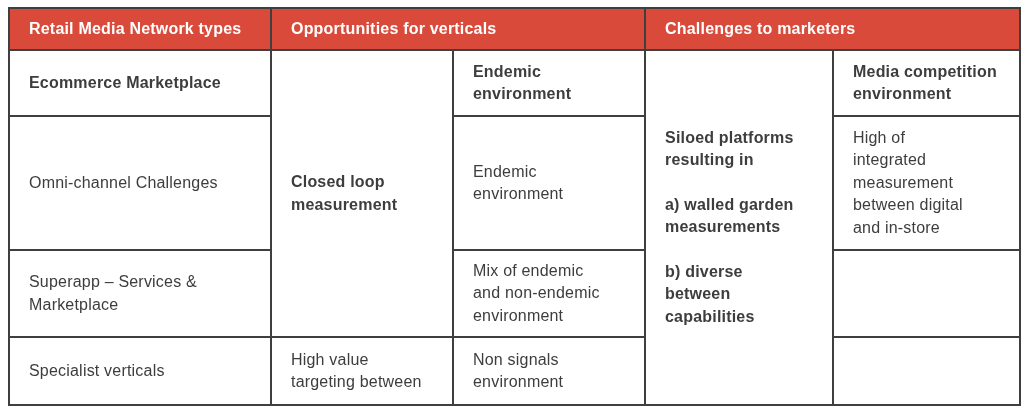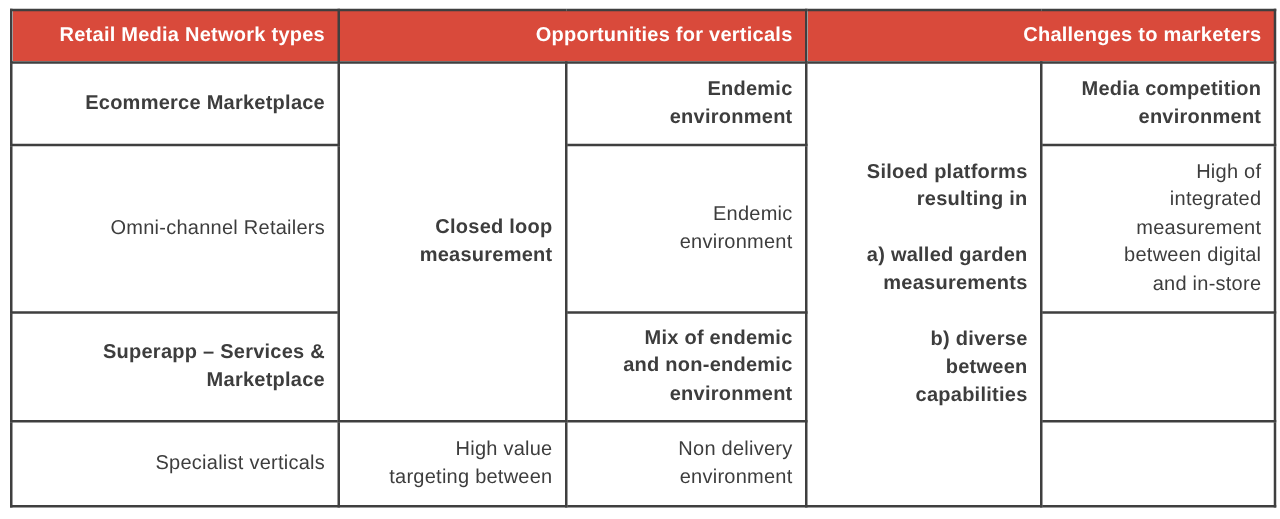--- a/index.html
+++ b/index.html
@@ -20,38 +20,38 @@
     left: 8px;
     top: 7px;
     width: 1011px;
     border-collapse: collapse;
     table-layout: fixed;
   }
   .rmn-table th, .rmn-table td {
     border: 2px solid var(--border-color, #3f3f3f);
     box-sizing: border-box;
     vertical-align: middle;
-    text-align: right;
+    text-align: left;
     padding: 6px 10px 6px 19px;
     font-size: 16px;
     line-height: 1.4;
     letter-spacing: 0.2px;
     color: var(--cell-text, #3d3d3d);
     white-space: pre-line;
     overflow: hidden;
   }
   .rmn-table th {
     background: var(--header-bg, #d94a3b);
     color: var(--header-text, #ffffff);
     font-weight: bold;
   }
   tr.row-head   { height: 42px; }
   tr.row-1      { height: 66px; font-weight: bold; }
   tr.row-2      { height: 134px; }
-  tr.row-3      { height: 87px; font-weight: bold; }
+  tr.row-3      { height: 87px; }
   tr.row-4      { height: 68px; }
 </style>
 </head>
 <body>
 
 <div class="stage">
   <table class="rmn-table">
     <colgroup>
       <col style="width:262px">
       <col style="width:182px">
@@ -77,40 +77,40 @@
 a) walled garden
 measurements
 
 b) diverse
 between
 capabilities</td>
       <td>Media competition
 environment</td>
     </tr>
     <tr class="row-2">
-      <td>Omni-channel Retailers</td>
+      <td>Omni-channel Challenges</td>
       <td>Endemic
 environment</td>
       <td>High of
 integrated
 measurement
 between digital
 and in-store</td>
     </tr>
     <tr class="row-3">
       <td>Superapp – Services &amp;
 Marketplace</td>
       <td>Mix of endemic
 and non-endemic
 environment</td>
       <td></td>
     </tr>
     <tr class="row-4">
       <td>Specialist verticals</td>
       <td>High value
 targeting between</td>
-      <td>Non delivery
+      <td>Non signals
 environment</td>
       <td></td>
     </tr>
   </tbody>
     </table>
 </div>
 
 </body></html>

